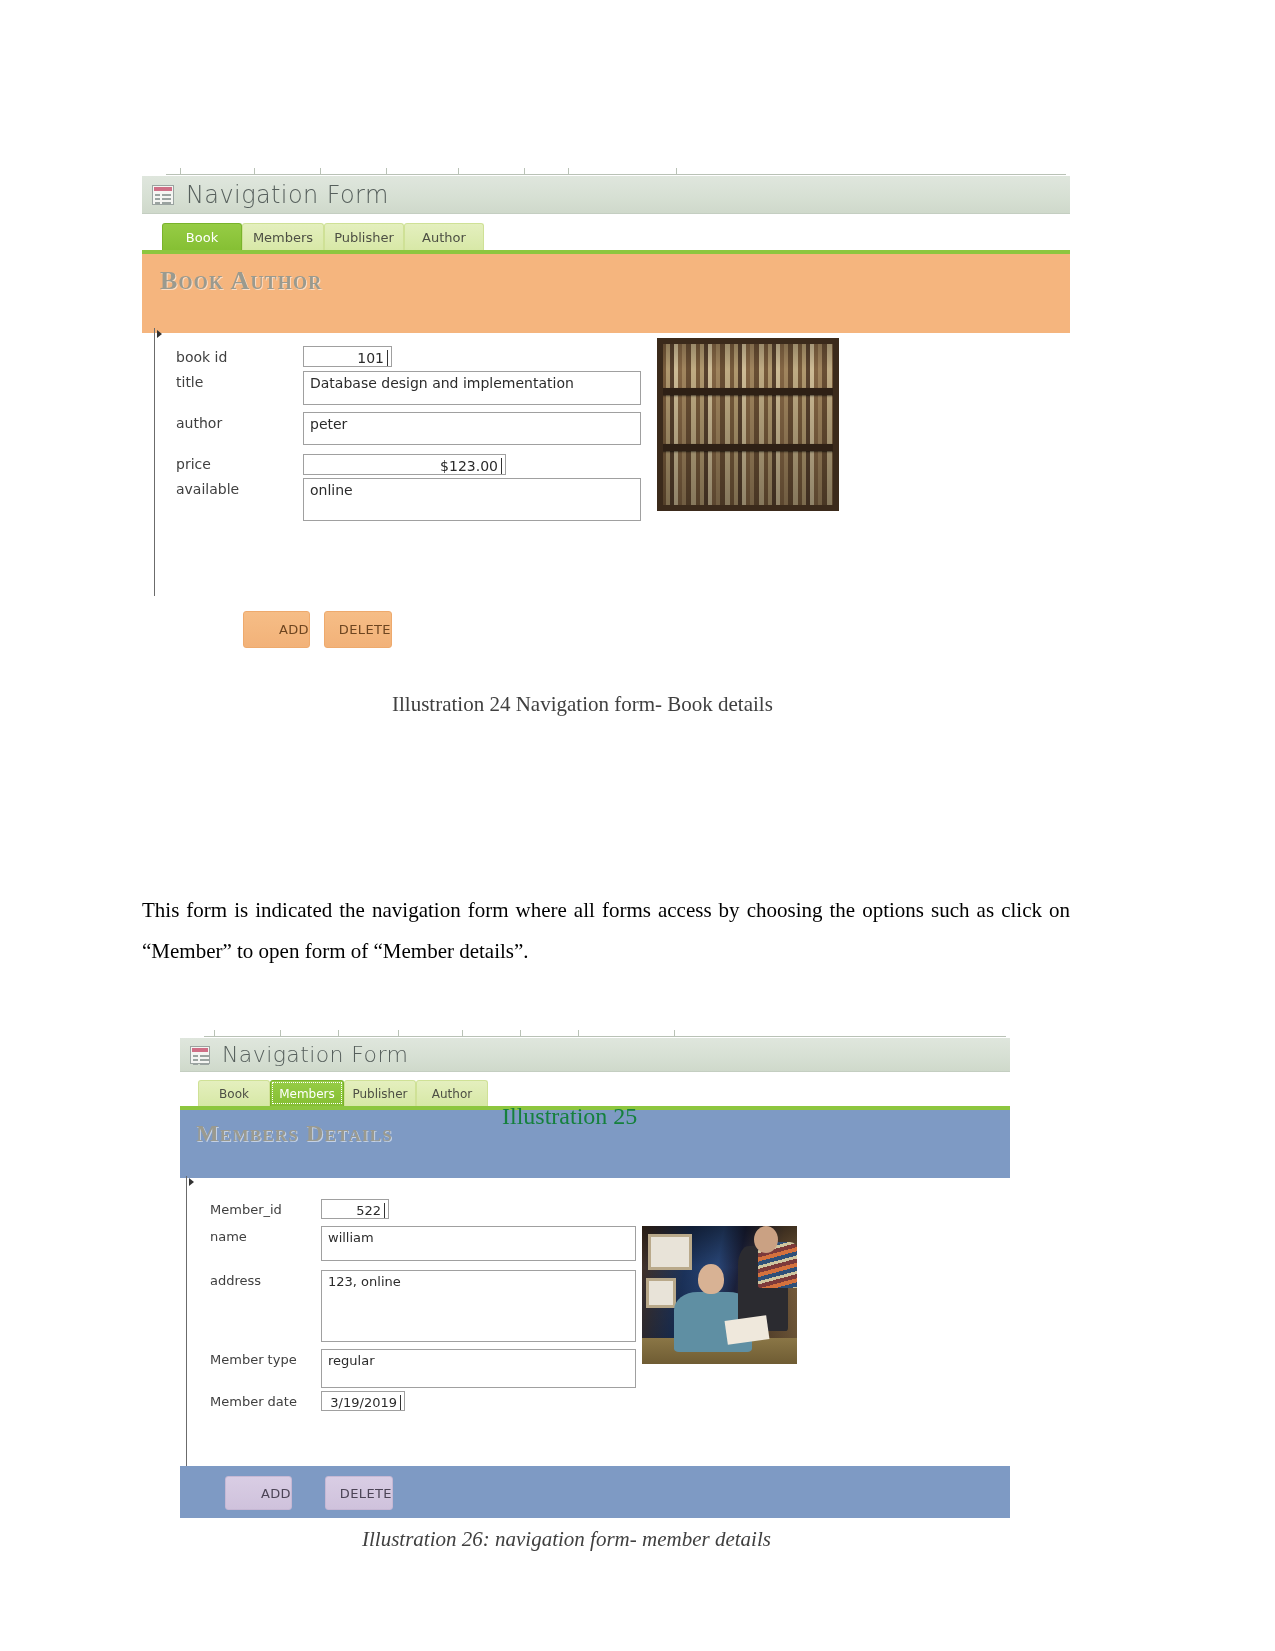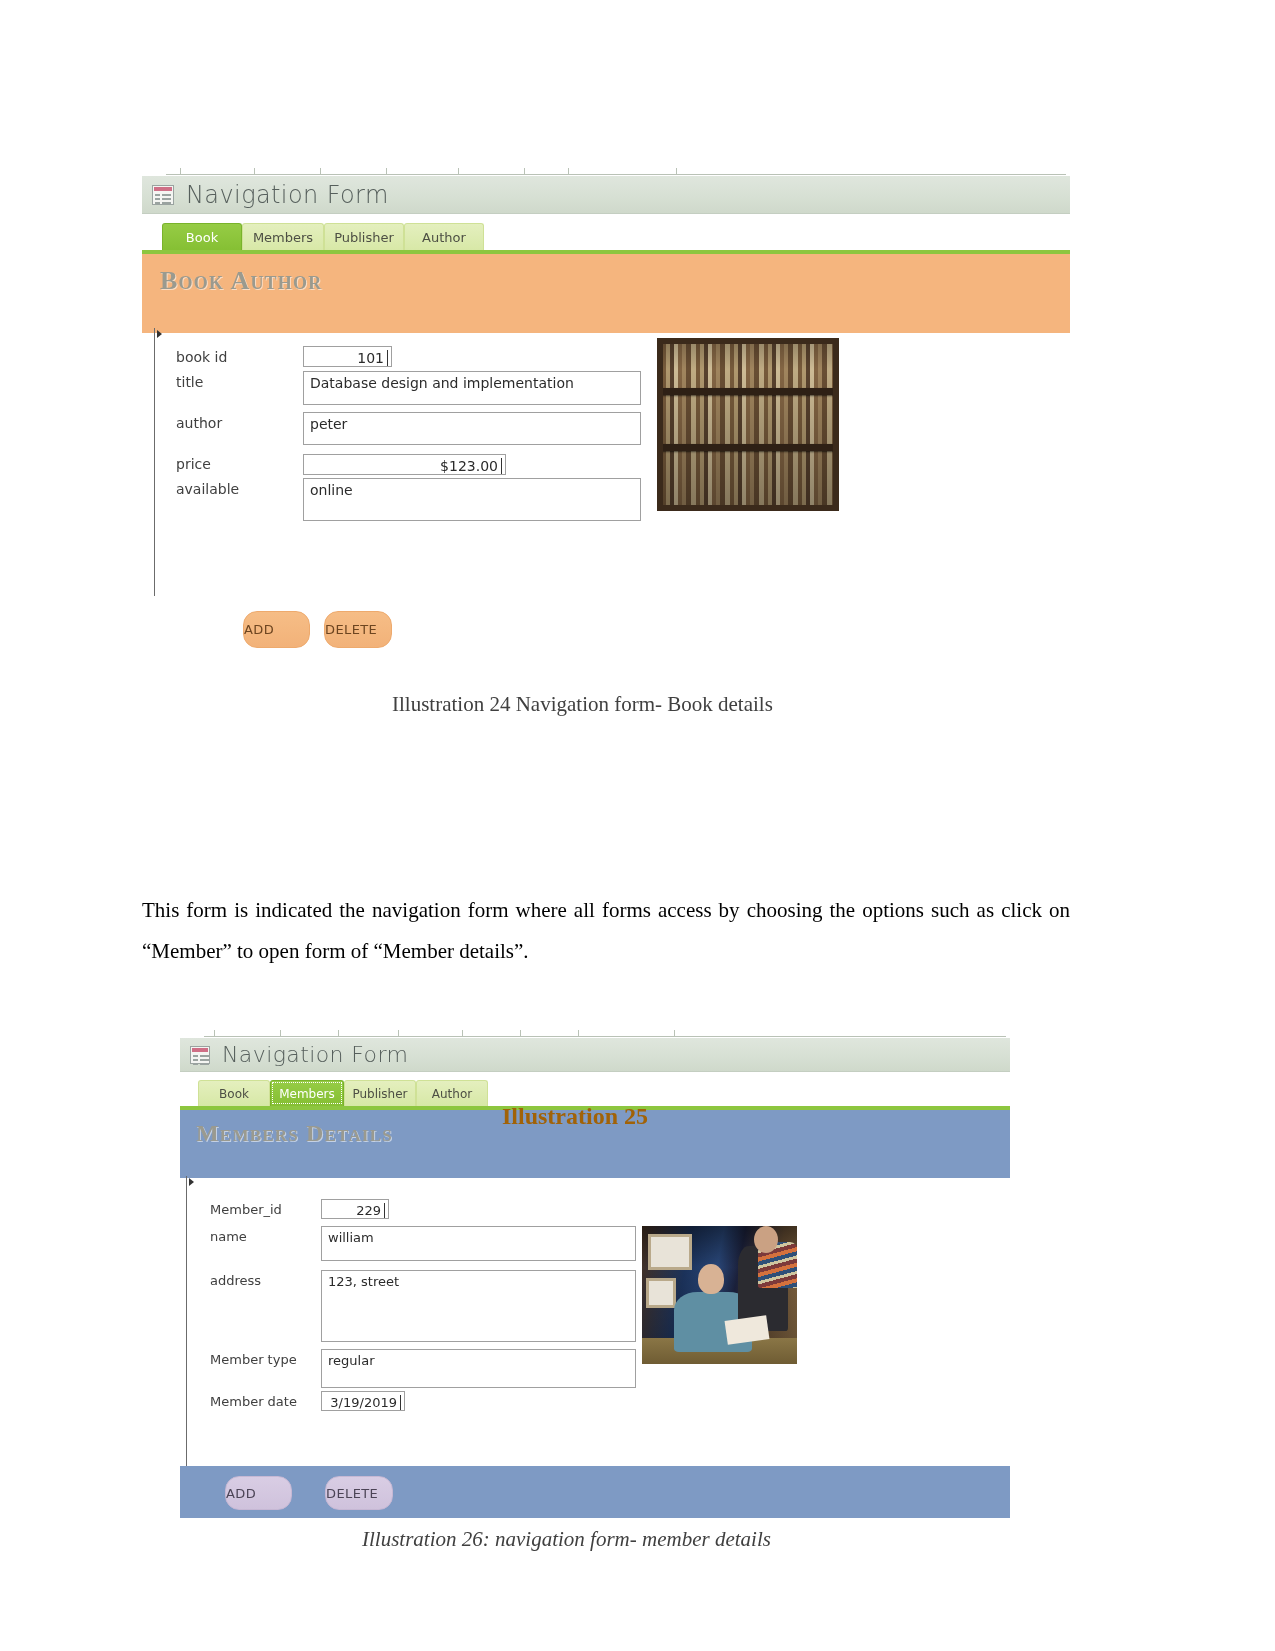--- a/index.html
+++ b/index.html
@@ -280,23 +280,23 @@
     border: 3px solid #b9a98a;
     background: #e8e3d8;
     box-sizing: border-box;
   }
 
   
   .act-btn {
     position: absolute;
     display: flex;
     align-items: center;
-    justify-content: flex-start;
+    justify-content: flex-end;
     font-family: "DejaVu Sans", sans-serif;
-    border-radius: 14px;
+    border-radius: 3px;
     box-sizing: border-box;
     letter-spacing: 0.4px;
   }
   .act-btn.orange {
     background: linear-gradient(180deg,#f6bd86 0%, #f2b279 100%);
     color: #6d4520;
     border: 1px solid #eeaa6d;
   }
   .act-btn.lilac {
     background: linear-gradient(180deg,#d9cde4 0%, #cfc2dc 100%);
@@ -325,23 +325,22 @@
     font-size: 21px;
     line-height: 41px;
     color: #000;
     text-align: justify;
     text-justify: inter-word;
   }
 
   .overlay-label {
     position: absolute;
     font-family: "Liberation Serif", serif;
-    color: #a16207;
+    color: #15803d;
     white-space: nowrap;
-    font-weight: bold;
   }
 </style>
 </head>
 <body>
 
 <div class="page">
 
   <div class="screenshot" style="left:142px; top:168px; width:928px; height:510px;">
 
     <div class="ribbon-strip">
@@ -480,31 +479,31 @@
     <div class="form-header" style="top:80px; width:830px; height:68px; background:#7e9ac4;">
       <div class="form-header-title" style="left:16px; top:10px; font-size:24px;">Members Details</div>
     </div>
 
     <div class="record-sel" style="left:6px; top:146px; width:13px; height:292px;">
       <span class="record-arrow"></span>
     </div>
 
     <div class="field-label" style="left:30px; top:172px; font-size:13px;">Member_id</div>
     <div class="field-box right" style="left:141px; top:169px; width:68px; height:20px; font-size:13px;">
-      <span class="val">229</span>
+      <span class="val">522</span>
     </div>
 
     <div class="field-label" style="left:30px; top:199px; font-size:13px;">name</div>
     <div class="field-box" style="left:141px; top:196px; width:315px; height:35px; font-size:13px;">
       <span class="val">william</span>
     </div>
 
     <div class="field-label" style="left:30px; top:243px; font-size:13px;">address</div>
     <div class="field-box" style="left:141px; top:240px; width:315px; height:72px; font-size:13px;">
-      <span class="val">123, street</span>
+      <span class="val">123, online</span>
     </div>
 
     <div class="field-label" style="left:30px; top:322px; font-size:13px;">Member type</div>
     <div class="field-box" style="left:141px; top:319px; width:315px; height:39px; font-size:13px;">
       <span class="val">regular</span>
     </div>
 
     <div class="field-label" style="left:30px; top:364px; font-size:13px;">Member date</div>
     <div class="field-box right" style="left:141px; top:361px; width:84px; height:20px; font-size:13px;">
       <span class="val">3/19/2019</span>

